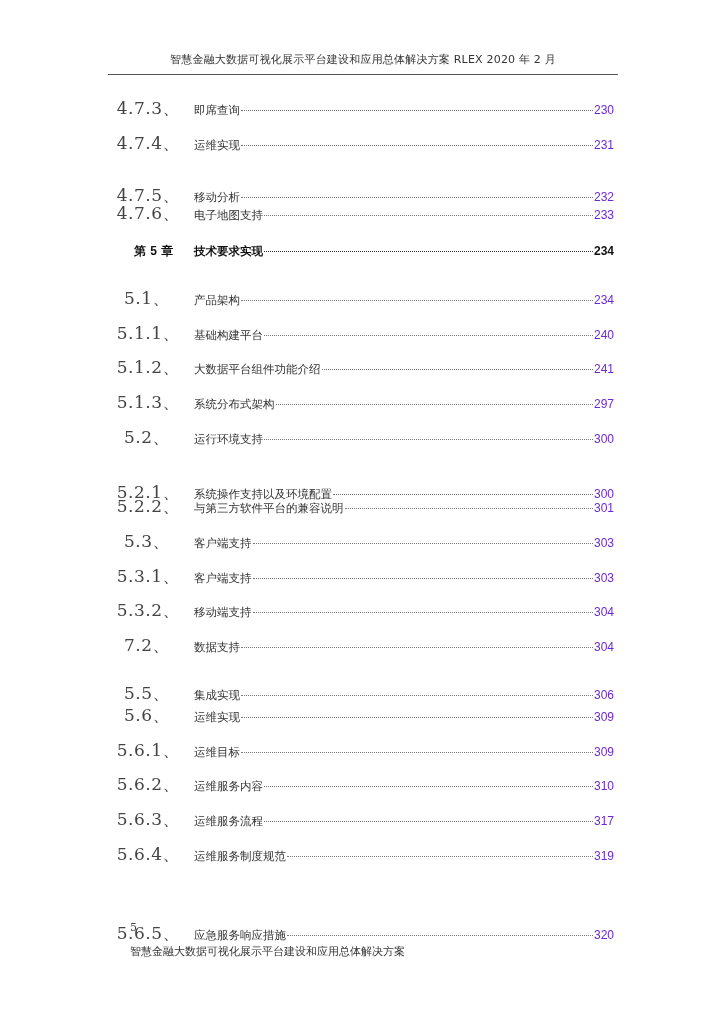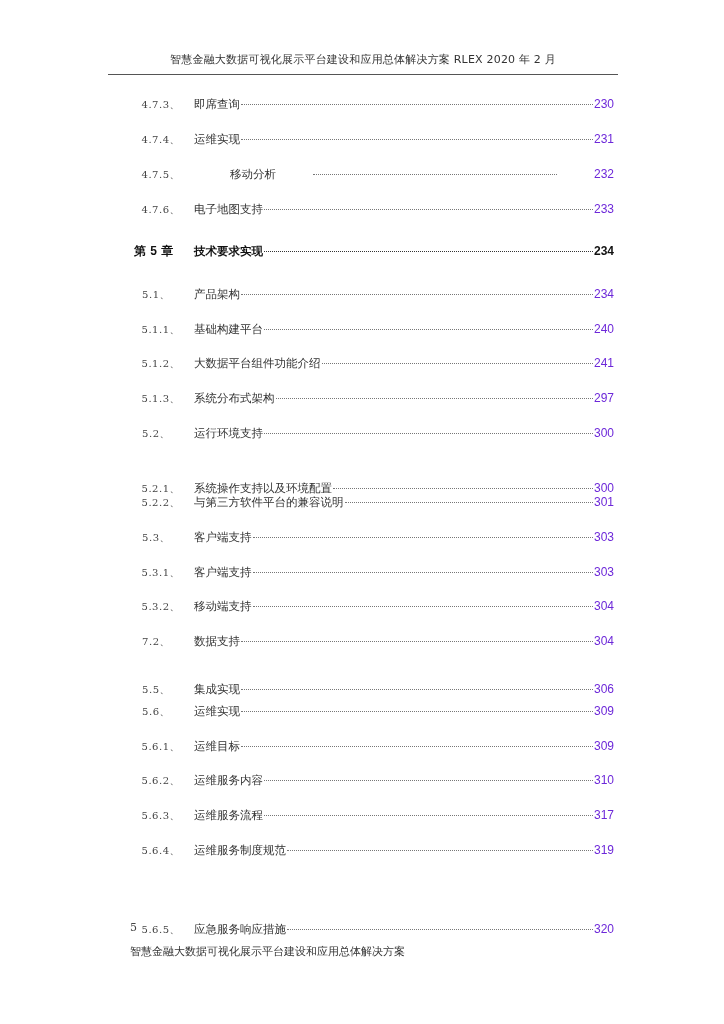--- a/index.html
+++ b/index.html
@@ -6,21 +6,21 @@
   body { width: 724px; height: 1024px; position: relative; overflow: hidden;
          font-family: "DejaVu Sans", sans-serif; color: #222; }
   .header { position: absolute; left: 108px; top: 52px; width: 510px; text-align: center;
             font-size: 11px; color: #333; letter-spacing: 0.2px; }
   .header-rule { position: absolute; left: 108px; top: 74px; width: 510px; height: 0;
                  border-top: 1.5px solid #555; }
   .toc { position: absolute; left: 108px; top: 0; width: 506px; }
   .toc-row { position: absolute; left: 0; width: 506px; height: 18px; display: flex;
              align-items: baseline; font-size: 11.5px; color: #333; }
   .num { width: 82px; text-align: right; padding-right: 10px; box-sizing: border-box;
-         font-family: "DejaVu Serif", serif; font-size: 10px; color: #444; letter-spacing: 0.5px; }
+         font-family: "DejaVu Serif", serif; font-size: 17px; color: #444; letter-spacing: 0.5px; }
   .num.lvl2 { padding-right: 20px; }
   .title { white-space: nowrap; padding-left: 4px; }
   .leader { flex: 1; border-bottom: 1px dotted #777; margin: 0 1px; transform: translateY(-3px); }
   .page { font-family: "Liberation Sans", sans-serif; font-size: 12px; color: #6d28d9; }
   .toc-row.chapter { font-weight: bold; color: #111; }
   .toc-row.chapter .num { font-family: "Liberation Sans", sans-serif; text-align: left;
                           padding-left: 26px; font-size: 12px; color: #111; }
   .toc-row.chapter .page { font-weight: bold; color: #111; }
   .toc-row.chapter .leader { border-bottom: 1px dotted #333; }
   .footer-num { position: absolute; left: 130px; top: 921px; font-size: 11px; color: #444;
@@ -39,21 +39,21 @@
       <span class="title">即席查询</span>
       <span class="leader"></span>
       <span class="page">230</span>
     </div>
     <div class="toc-row" style="top: 132px;">
       <span class="num">4.7.4、</span>
       <span class="title">运维实现</span>
       <span class="leader"></span>
       <span class="page">231</span>
     </div>
-    <div class="toc-row" style="top: 167px; gap: 36px;">
+    <div class="toc-row" style="top: 184px;">
       <span class="num">4.7.5、</span>
       <span class="title">移动分析</span>
       <span class="leader"></span>
       <span class="page">232</span>
     </div>
     <div class="toc-row" style="top: 202px;">
       <span class="num">4.7.6、</span>
       <span class="title">电子地图支持</span>
       <span class="leader"></span>
       <span class="page">233</span>

